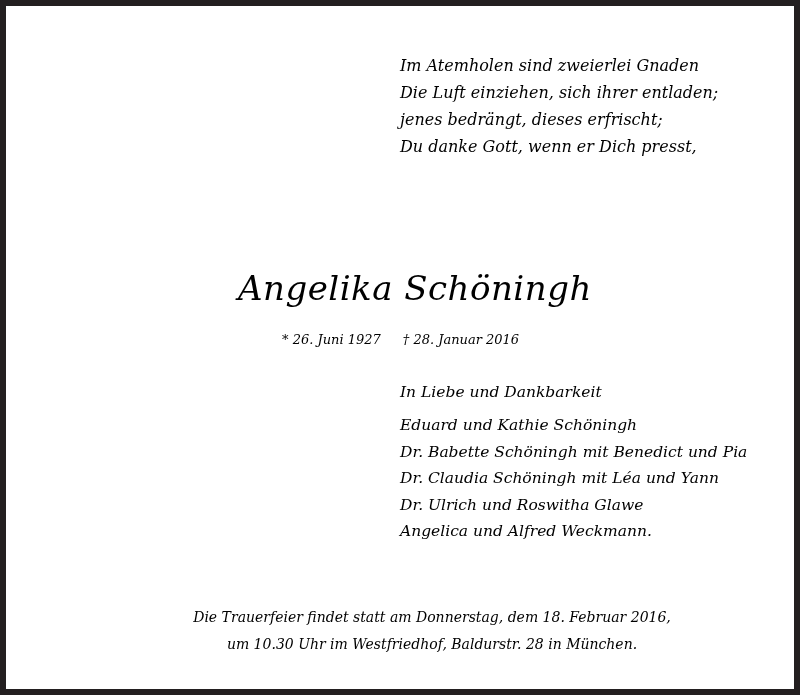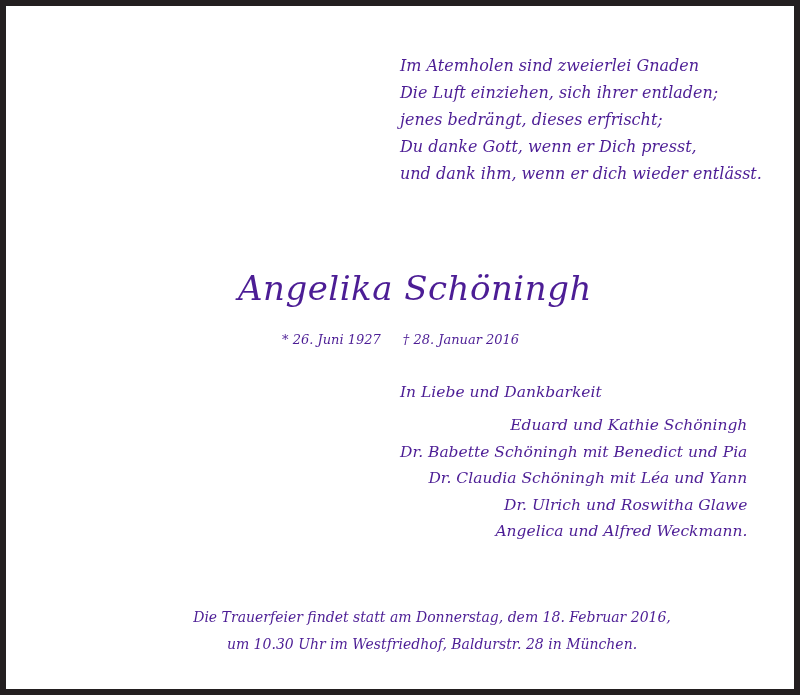--- a/index.html
+++ b/index.html
@@ -2,46 +2,45 @@
 <html><head>
   <meta charset="utf-8">
   <style>
     html, body { margin: 0; padding: 0; background: #231f20; }
     body { width: 800px; height: 695px; position: relative; overflow: hidden; }
     .frame {
       position: absolute; left: 6px; top: 6px; width: 788px; height: 683px;
       background: #ffffff;
     }
     .txt {
-      position: absolute; color: #4c1d95;
+      position: absolute; color: #000000;
       font-family: "DejaVu Serif", "Liberation Serif", serif;
       font-style: italic; white-space: nowrap;
     }
     .poem { left: 394px; top: 46px; font-size: 16px; line-height: 27px; }
     .poem div { height: 27px; }
     .source { left: 430px; top: 218px; font-size: 12.5px; }
     .name { left: 232px; top: 262px; font-size: 34px; letter-spacing: 0.5px; text-align: center; }
     .dates { left: 276px; top: 326px; font-size: 13px; }
     .dates span.sep { display: inline-block; width: 22px; }
     .thanks { left: 394px; top: 377px; font-size: 15.5px; }
     .family { left: 394px; top: 406px; font-size: 15.5px; line-height: 26.5px; }
-    .family div { height: 26.5px; text-align: right; }
+    .family div { height: 26.5px; }
     .service { left: 0; top: 598px; width: 788px; text-align: center; font-size: 14px; line-height: 27px; padding-left: 32px; }
   </style>
 </head>
 <body>
 
 <div class="frame">
 
   <div class="txt poem">
     <div>Im Atemholen sind zweierlei Gnaden</div>
     <div>Die Luft einziehen, sich ihrer entladen;</div>
     <div>jenes bedrängt, dieses erfrischt;</div>
     <div>Du danke Gott, wenn er Dich presst,</div>
-    <div>und dank ihm, wenn er dich wieder entlässt.</div>
   </div>
 
 
   <div class="txt name">Angelika Schöningh</div>
 
   <div class="txt dates">
     <span>* 26. Juni 1927</span><span class="sep"></span><span>† 28. Januar 2016</span>
   </div>
 
   <div class="txt thanks">In Liebe und Dankbarkeit</div>

